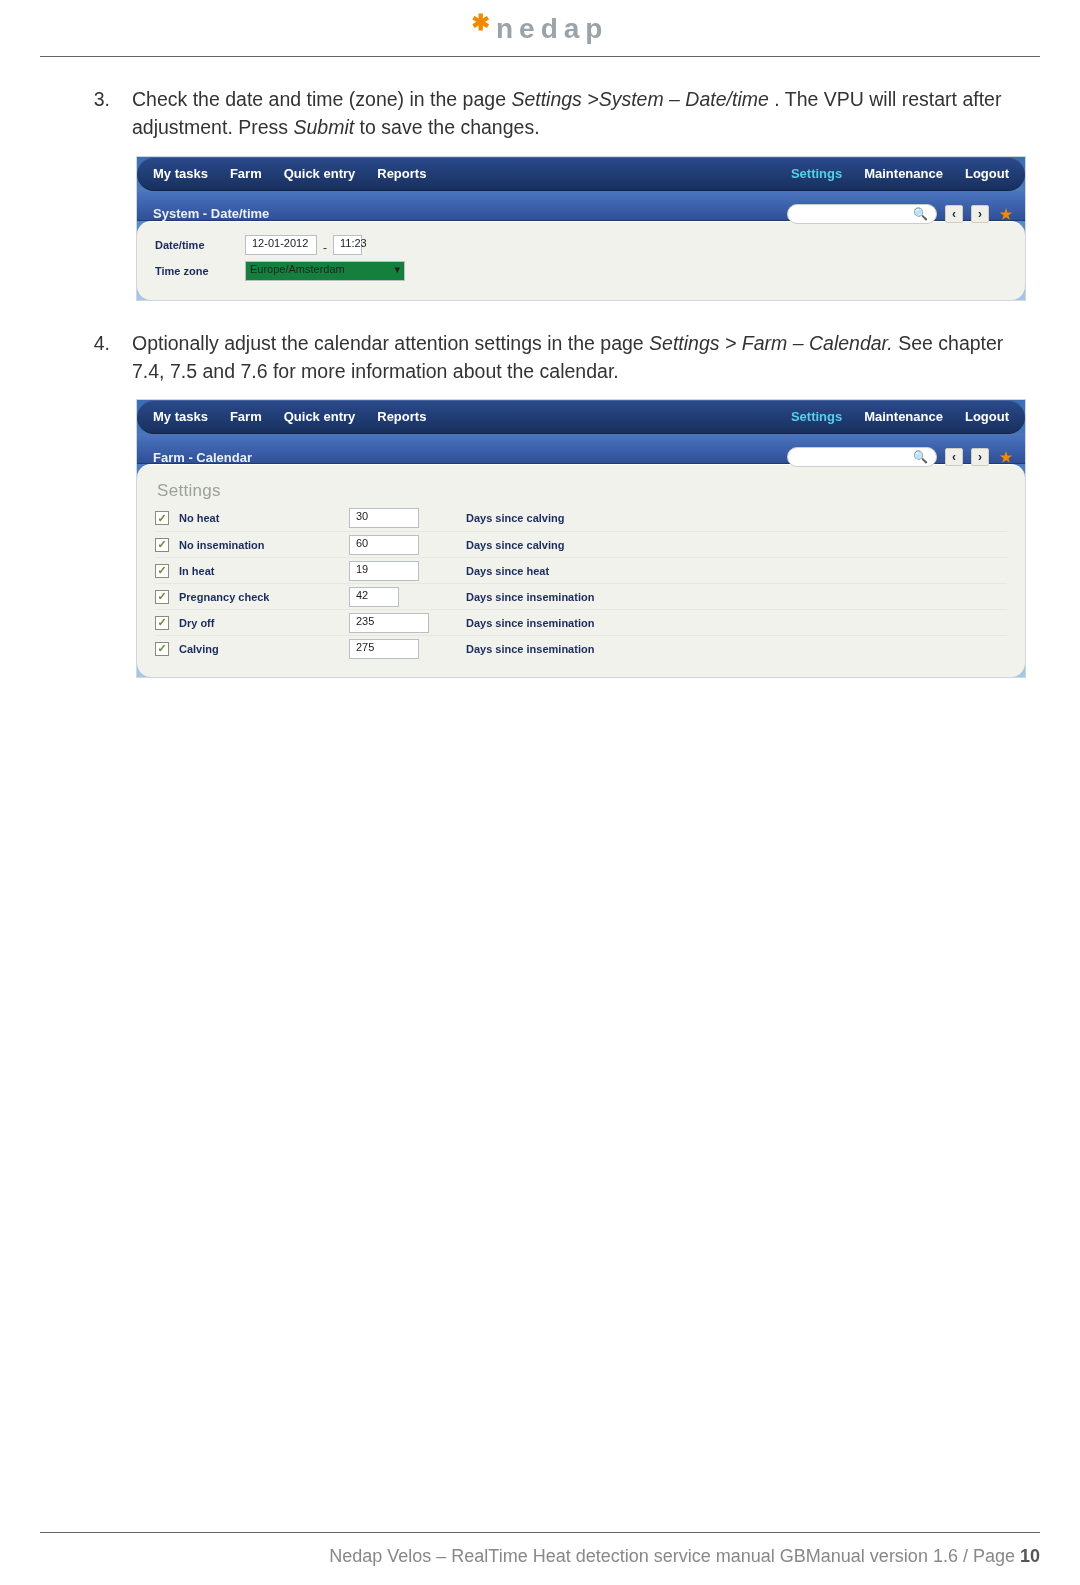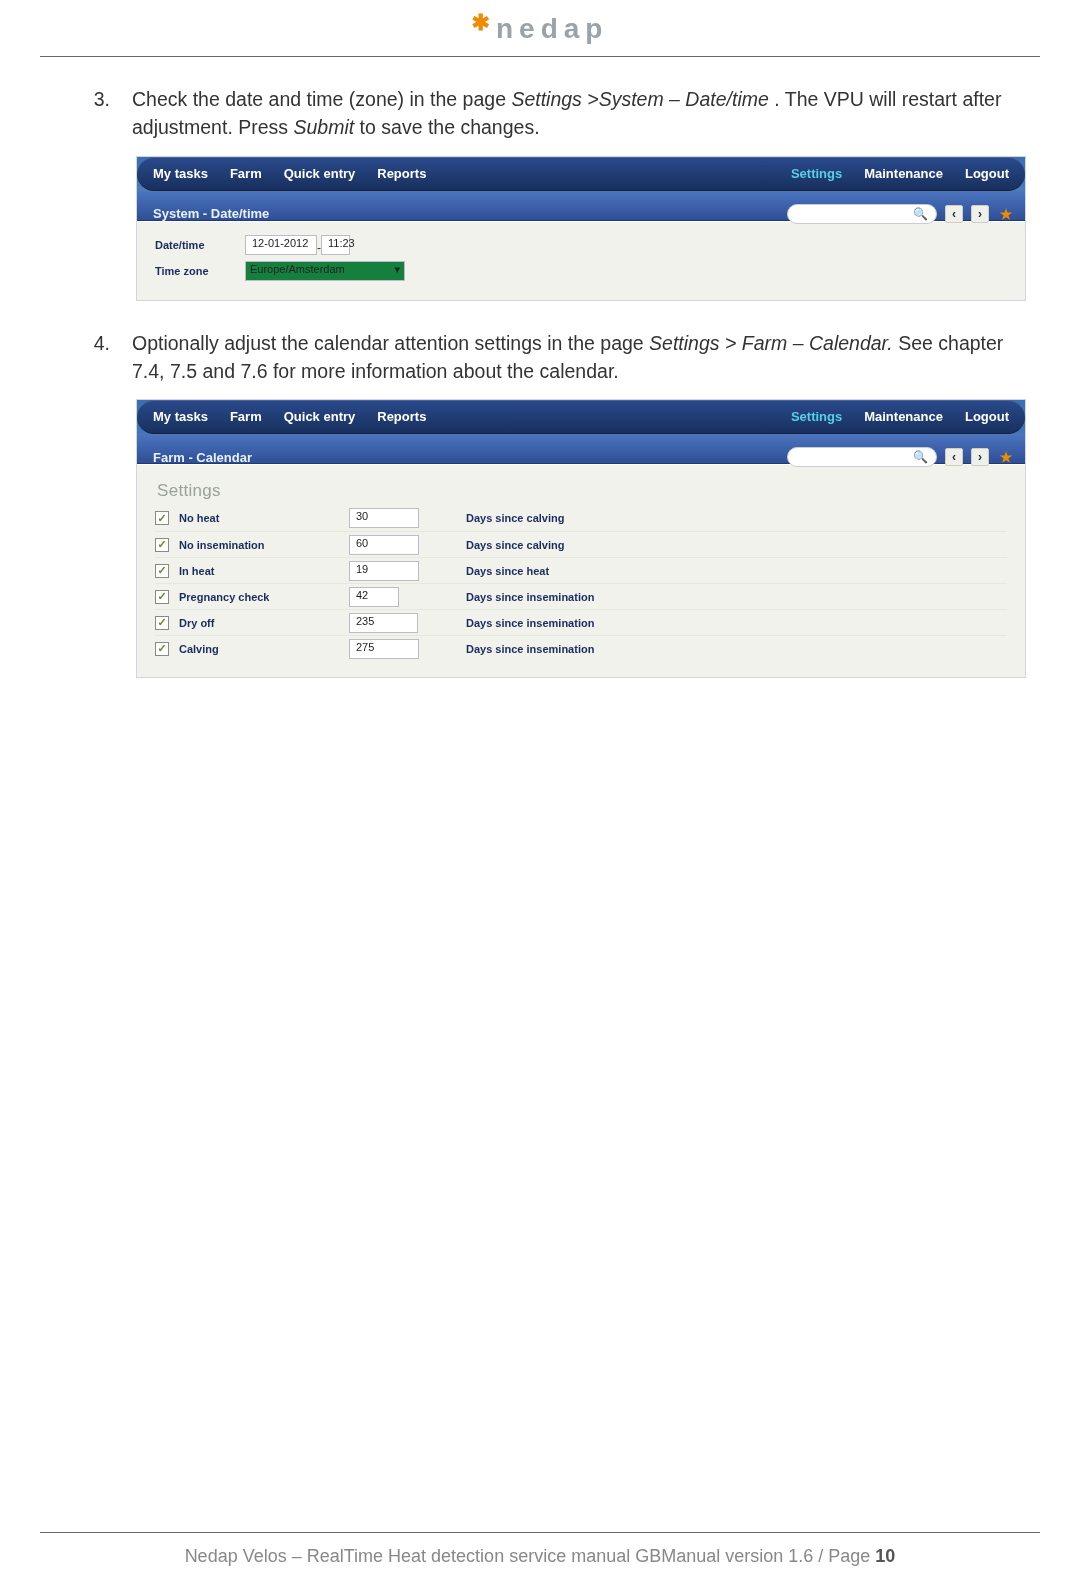--- a/index.html
+++ b/index.html
@@ -49,21 +49,21 @@
   }
   .logo .star{
     color:var(--star);
     font-size:22px;
     position:relative; top:-6px;
     letter-spacing:0;
   }
 
   .page-footer{
     position:absolute; left:0; right:0; bottom:18px;
-    display:flex; justify-content:center;
+    display:flex; justify-content:flex-end;
     padding:0 40px;
     color:var(--muted);
     font-size:18px;
   }
   .footer-rule{
     position:absolute; left:40px; right:40px; bottom:52px;
     height:0; border-top:1px solid var(--rule);
   }
   .page-footer b{color:#555}
 
@@ -132,30 +132,31 @@
   }
   .star-ic{
     width:18px; height:18px; display:inline-flex;
     align-items:center; justify-content:center;
     color:var(--star); font-size:14px;
   }
 
   .panel{
     background:var(--panel);
     border-top:1px solid #fff;
+    border-radius:14px;
   }
   .panel-inner{
     padding:10px 18px 16px 18px;
     font-size:12px;
   }
   .form-row{display:flex; align-items:center; height:26px}
   .form-row .lbl{
     width:90px; color:#1a2b5d; font-weight:700; font-size:11px;
   }
-  .form-row .ctrl{display:flex; align-items:flex-end; gap:0}
+  .form-row .ctrl{display:flex; align-items:flex-end; gap:6px}
   .txt{
     background:#fff; border:1px solid #b9bdc4;
     height:20px; padding:1px 6px; font-size:11px; color:#222;
   }
   .sel{
     background:#15803d; border:1px solid #b9bdc4;
     height:20px; padding:1px 4px; font-size:11px; color:#222;
     width:160px;
   }
 
@@ -309,21 +310,21 @@
             </div>
             <div class="cal-row">
               <span class="chk">✓</span>
               <span class="cal-name">Pregnancy check</span>
               <span class="cal-val"><span class="txt" style="width:50px;display:inline-block">42</span></span>
               <span class="cal-desc">Days since insemination</span>
             </div>
             <div class="cal-row">
               <span class="chk">✓</span>
               <span class="cal-name">Dry off</span>
-              <span class="cal-val"><span class="txt" style="width:69px;display:inline-block">235</span></span>
+              <span class="cal-val"><span class="txt" style="width:80px;display:inline-block">235</span></span>
               <span class="cal-desc">Days since insemination</span>
             </div>
             <div class="cal-row">
               <span class="chk">✓</span>
               <span class="cal-name">Calving</span>
               <span class="cal-val"><span class="txt" style="width:70px;display:inline-block">275</span></span>
               <span class="cal-desc">Days since insemination</span>
             </div>
           </div>
       </div>

